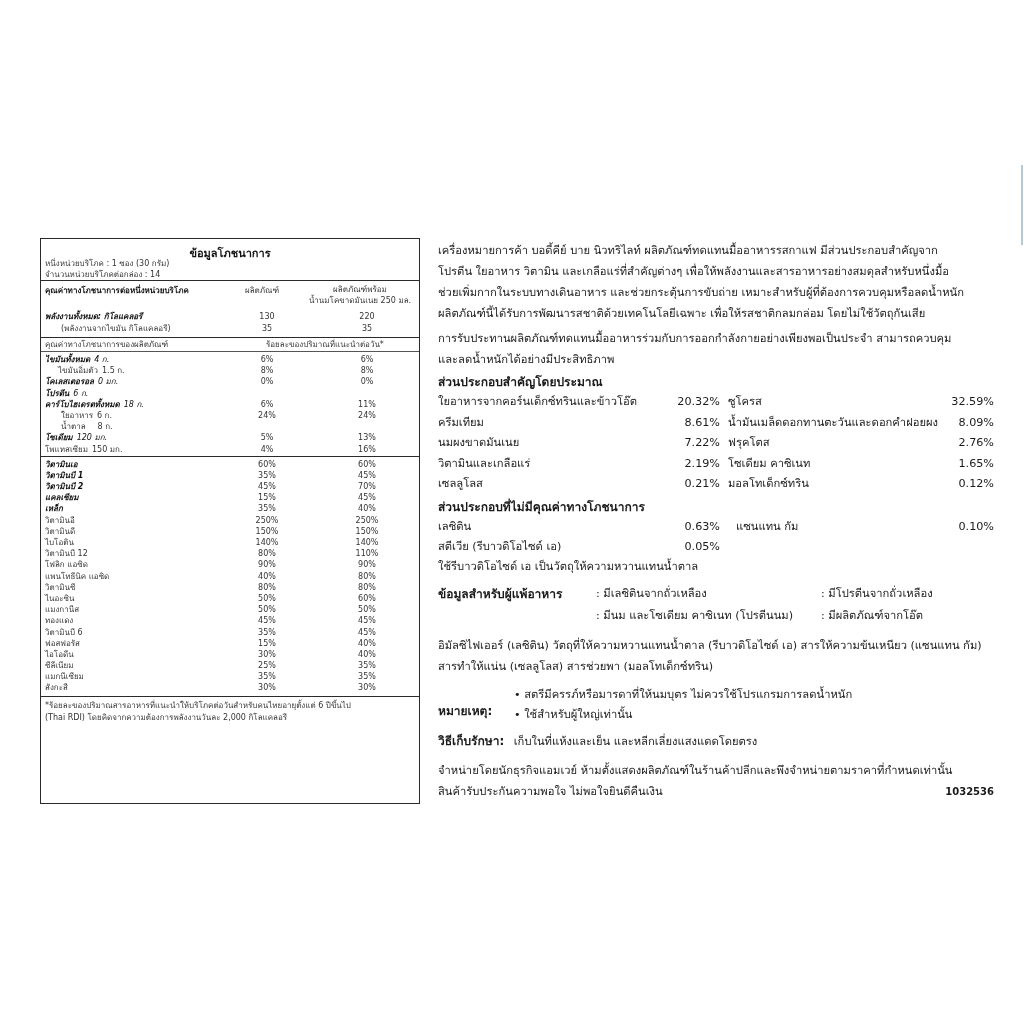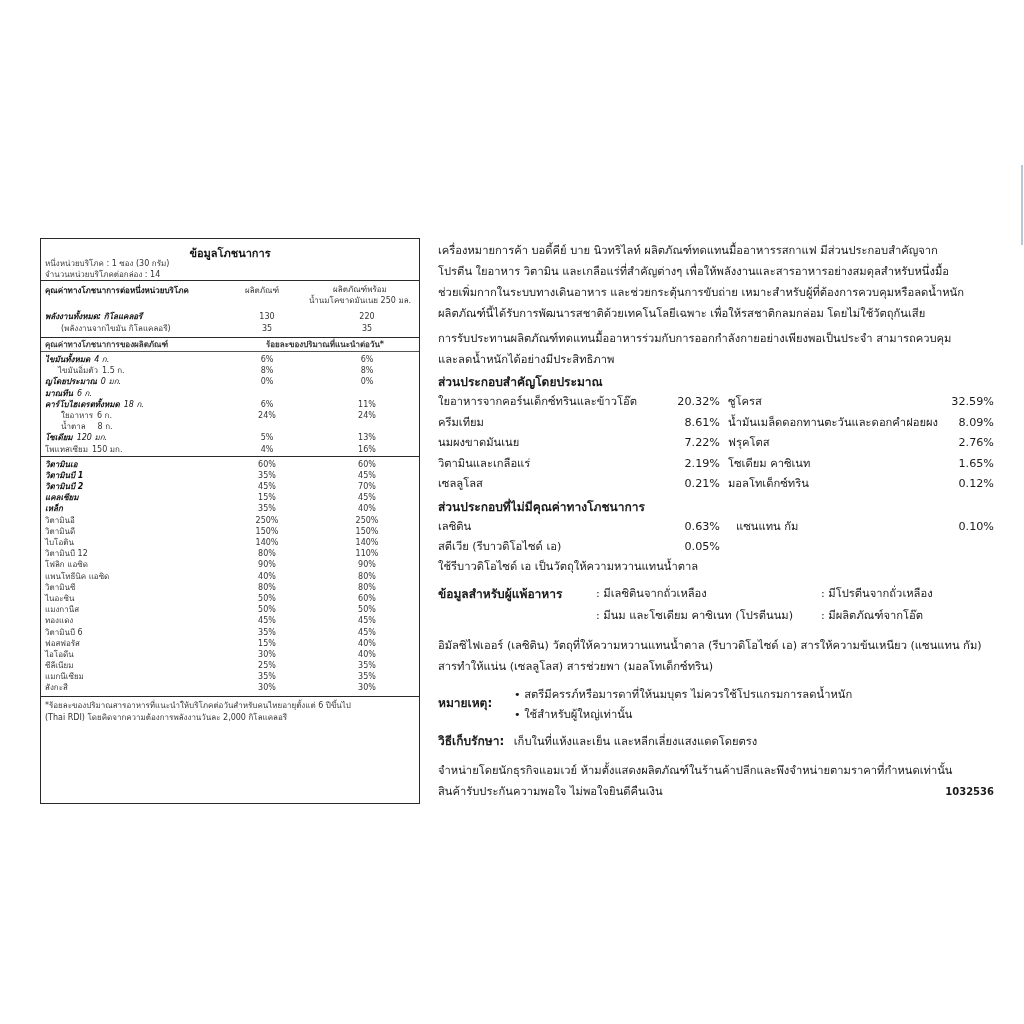--- a/index.html
+++ b/index.html
@@ -24,21 +24,21 @@
     .nt .row .lbl.ind1 { left: 17px; }
     .nt .row .lbl.ind2 { left: 20px; }
     .nt .row .c1 { position: absolute; left: 196px; width: 60px; text-align: center; }
     .nt .row .c2 { position: absolute; left: 296px; width: 60px; text-align: center; }
     .nt .hdr { position: relative; height: 30px; }
     .nt .hdr .h0 { position: absolute; left: 4px; top: 3px; font-weight: bold; color: #111; }
     .nt .hdr .h1 { position: absolute; left: 186px; top: 3px; width: 70px; text-align: center; }
     .nt .hdr .h2 { position: absolute; left: 260px; top: 3px; width: 118px; text-align: center; line-height: 11px; }
     .nt .energy { position: relative; height: 26px; }
     .nt .energy .row { height: 12px; line-height: 12px; }
-    .nt .dvhdr { position: relative; height: 13px; line-height: 13px; font-weight: bold; }
+    .nt .dvhdr { position: relative; height: 13px; line-height: 13px; }
     .nt .dvhdr .l { position: absolute; left: 4px; }
     .nt .dvhdr .r { position: absolute; left: 225px; }
     .nt .foot { padding: 3px 4px; line-height: 12px; font-size: 8px; }
     .nt .block1 { padding-top: 2px; padding-bottom: 1px; }
     .nt .block2 { padding-top: 2px; padding-bottom: 2px; }
 
     
     .rt { position: absolute; left: 438px; top: 240px; width: 556px; font-size: 11.2px; color: #1a1a1a; }
     .rt p { margin: 0; line-height: 21px; white-space: nowrap; }
     .rt .para2 { margin-top: 4px; }
@@ -50,21 +50,21 @@
     .ing .p2 { position: absolute; right: 0; }
     .nn-row { position: relative; height: 20px; line-height: 20px; white-space: nowrap; }
     .nn-row .n1 { position: absolute; left: 0; }
     .nn-row .p1 { position: absolute; left: 218px; width: 64px; text-align: right; }
     .nn-row .n2 { position: absolute; left: 298px; }
     .nn-row .p2 { position: absolute; right: 0; }
     .allergy { position: relative; height: 46px; margin-top: 6px; }
     .allergy .lab { position: absolute; left: 0; top: 0; font-weight: bold; font-size: 12px; line-height: 22px; }
     .allergy .a { position: absolute; line-height: 22px; white-space: nowrap; }
     .notes { position: relative; margin-top: 4px; }
-    .notes .lab { position: absolute; left: 0; top: 8px; font-weight: bold; font-size: 12px; line-height: 20px; }
+    .notes .lab { position: absolute; left: 0; top: 16px; font-weight: bold; font-size: 12px; line-height: 20px; }
     .notes .items { margin-left: 76px; }
     .notes .items div { line-height: 20px; white-space: nowrap; }
     .storage { margin-top: 6px; line-height: 20px; white-space: nowrap; }
     .storage b { font-size: 12px; }
     .final { position: relative; margin-top: 4px; }
     .final .l { line-height: 21px; white-space: nowrap; }
     .final .code { position: absolute; right: 0; bottom: 0; font-weight: bold; font-size: 10px; line-height: 21px; }
   </style>
 </head>
 <body>
@@ -110,26 +110,26 @@
         <span class="lbl b"><span class="">ไขมันทั้งหมด</span><span style="font-weight: normal; margin-left: 4px;">4 ก.</span></span>
         <span class="c1">6%</span>
         <span class="c2">6%</span>
       </div>
       <div class="row">
         <span class="lbl ind1"><span class="">ไขมันอิ่มตัว</span><span style="font-weight: normal; margin-left: 4px;">1.5 ก.</span></span>
         <span class="c1">8%</span>
         <span class="c2">8%</span>
       </div>
       <div class="row">
-        <span class="lbl b"><span class="">ญโดยประมาณ</span><span style="font-weight: normal; margin-left: 4px;">0 มก.</span></span>
+        <span class="lbl b"><span class="">โคเลสเตอรอล</span><span style="font-weight: normal; margin-left: 4px;">0 มก.</span></span>
         <span class="c1">0%</span>
         <span class="c2">0%</span>
       </div>
       <div class="row">
-        <span class="lbl b"><span class="">มาณทีน</span><span style="font-weight: normal; margin-left: 4px;">6 ก.</span></span>
+        <span class="lbl b"><span class="">โปรตีน</span><span style="font-weight: normal; margin-left: 4px;">6 ก.</span></span>
         <span class="c1"></span>
         <span class="c2"></span>
       </div>
       <div class="row">
         <span class="lbl b"><span class="">คาร์โบไฮเดรตทั้งหมด</span><span style="font-weight: normal; margin-left: 4px;">18 ก.</span></span>
         <span class="c1">6%</span>
         <span class="c2">11%</span>
       </div>
       <div class="row">
         <span class="lbl ind2"><span class="">ใยอาหาร</span><span style="font-weight: normal; margin-left: 4px;">6 ก.</span></span>

